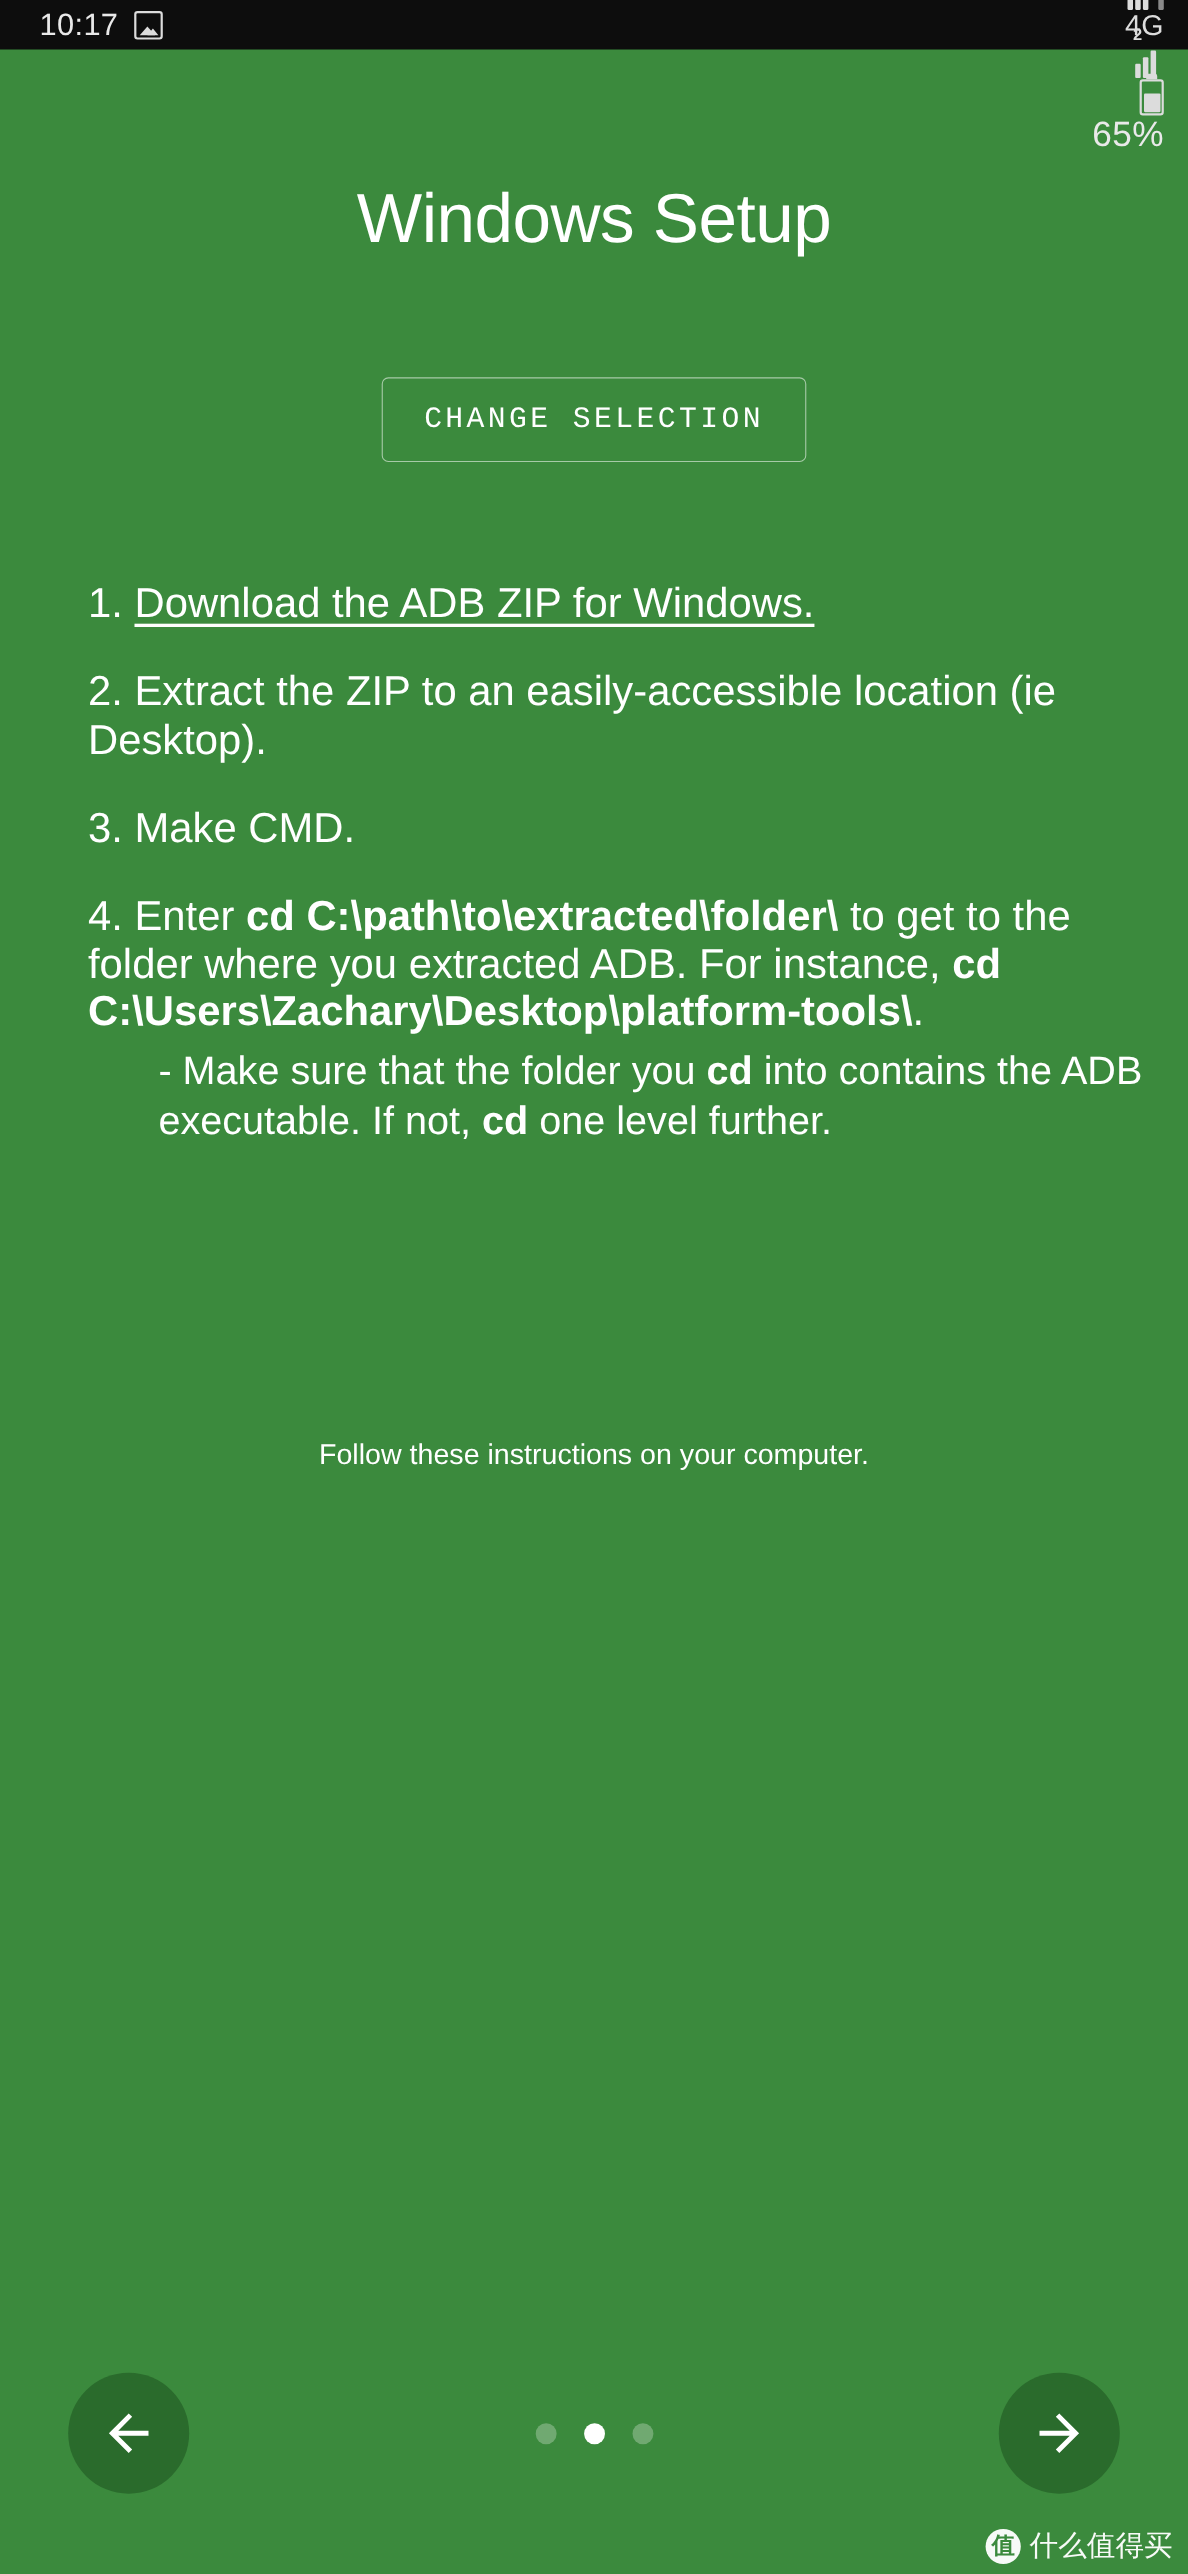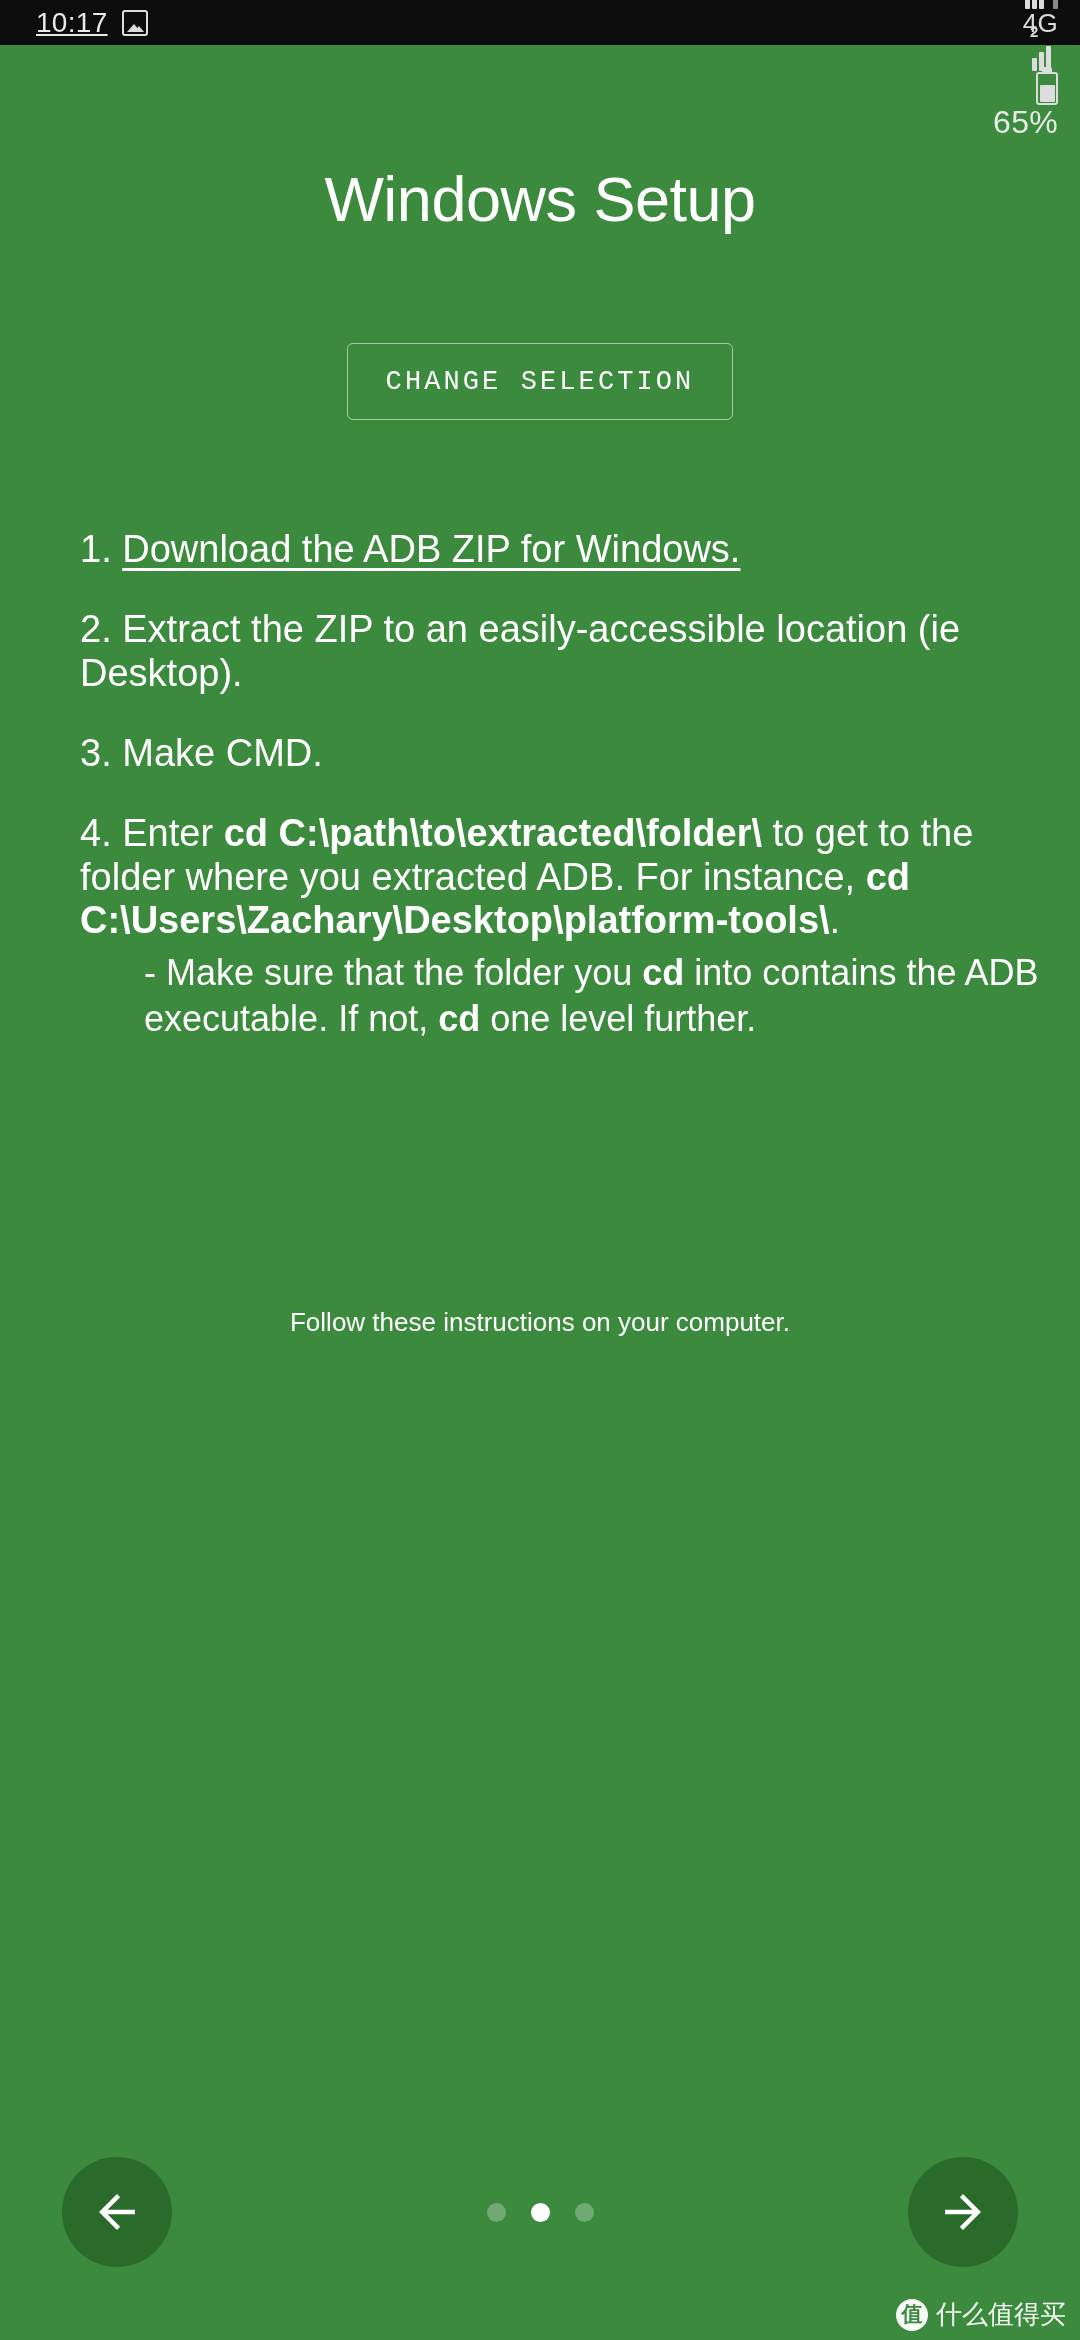--- a/index.html
+++ b/index.html
@@ -19,21 +19,21 @@
   
   .statusbar {
     height:45px; min-height:45px;
     background:#0d0d0d;
     color:#e8e8e8;
     display:flex; align-items:center;
     padding:0 22px 0 36px;
     font-size:27px;
     letter-spacing:.3px;
   }
-  .sb-left { display:flex; align-items:center; gap:14px;text-decoration:underline; }
+  .sb-left { display:flex; align-items:center; gap:14px; }
   .sb-time { font-size:28px; color:#e9e9e9; }
   .sb-spacer { flex:1 1 auto; }
   .sb-right { display:flex; align-items:flex-end; gap:1px;flex-direction:column; }
   .ic { display:block; }
   .photo-icon {
     width:26px; height:26px; border:2.5px solid #dcdcdc; border-radius:3px;
     position:relative; overflow:hidden;
   }
   .photo-icon:before{
     content:""; position:absolute; left:3px; bottom:2px;

